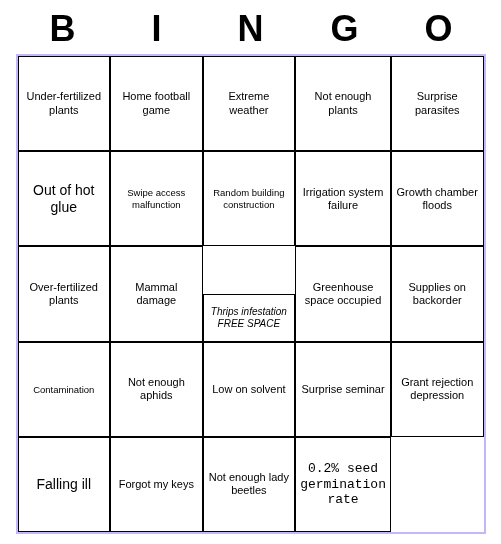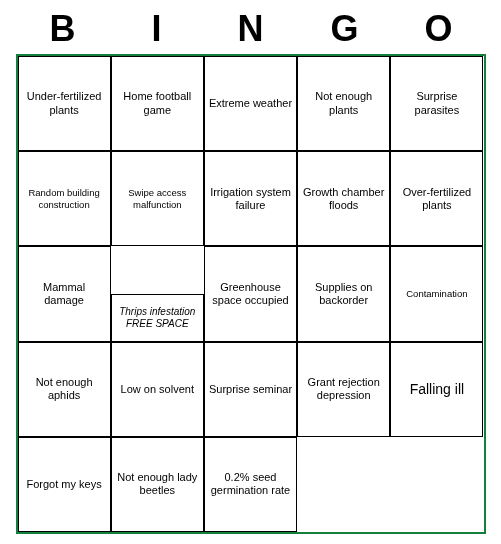--- a/index.html
+++ b/index.html
@@ -24,21 +24,21 @@
       width: 86px;
       text-align: center;
       color: #000;
     }
     .bingo-grid {
       display: grid;
       grid-template-columns: repeat(5, 1fr);
       grid-template-rows: repeat(5, 1fr);
       width: 470px;
       height: 480px;
-      border: 2px solid #15803d;
+      border: 2px solid #c4b5fd;
     }
     .bingo-cell {
       border: 1px solid #000;
       display: flex;
       align-items: center;
       justify-content: center;
       text-align: center;
       padding: 4px;
       font-size: 11px;
       line-height: 1.2;
@@ -67,31 +67,32 @@
     <div class="bingo-letter">G</div>
     <div class="bingo-letter">O</div>
   </div>
 <div class="bingo-grid">
 
 <div class="bingo-cell">Under-fertilized plants</div>
     <div class="bingo-cell">Home football game</div>
     <div class="bingo-cell">Extreme weather</div>
     <div class="bingo-cell">Not enough plants</div>
     <div class="bingo-cell">Surprise parasites</div>
+    <div class="bingo-cell large-text" style="font-size: 14px;">Out of hot glue</div>
+    <div class="bingo-cell small-text" style="font-size: 9.5px;">Swipe access malfunction</div>
     <div class="bingo-cell small-text" style="font-size: 9.5px;">Random building construction</div>
-    <div class="bingo-cell small-text" style="font-size: 9.5px;">Swipe access malfunction</div>
     <div class="bingo-cell">Irrigation system failure</div>
     <div class="bingo-cell">Growth chamber floods</div>
     <div class="bingo-cell">Over-fertilized plants</div>
     <div class="bingo-cell">Mammal damage</div>
     <div class="bingo-cell free-space" style="font-size: 10px; margin-top: 48px;">Thrips infestation FREE SPACE</div>
     <div class="bingo-cell">Greenhouse space occupied</div>
     <div class="bingo-cell">Supplies on backorder</div>
     <div class="bingo-cell small-text" style="font-size: 9.5px;">Contamination</div>
     <div class="bingo-cell">Not enough aphids</div>
     <div class="bingo-cell">Low on solvent</div>
     <div class="bingo-cell">Surprise seminar</div>
     <div class="bingo-cell">Grant rejection depression</div>
     <div class="bingo-cell large-text" style="font-size: 14px;">Falling ill</div>
     <div class="bingo-cell">Forgot my keys</div>
     <div class="bingo-cell">Not enough lady beetles</div>
-    <div class="bingo-cell small-text" style="font-size: 11px;">0.2% seed germination rate</div>
+    <div class="bingo-cell small-text" style="font-size: 13px; font-family: Liberation Mono, monospace;">0.2% seed germination rate</div>
   </div>
 
 </body></html>

